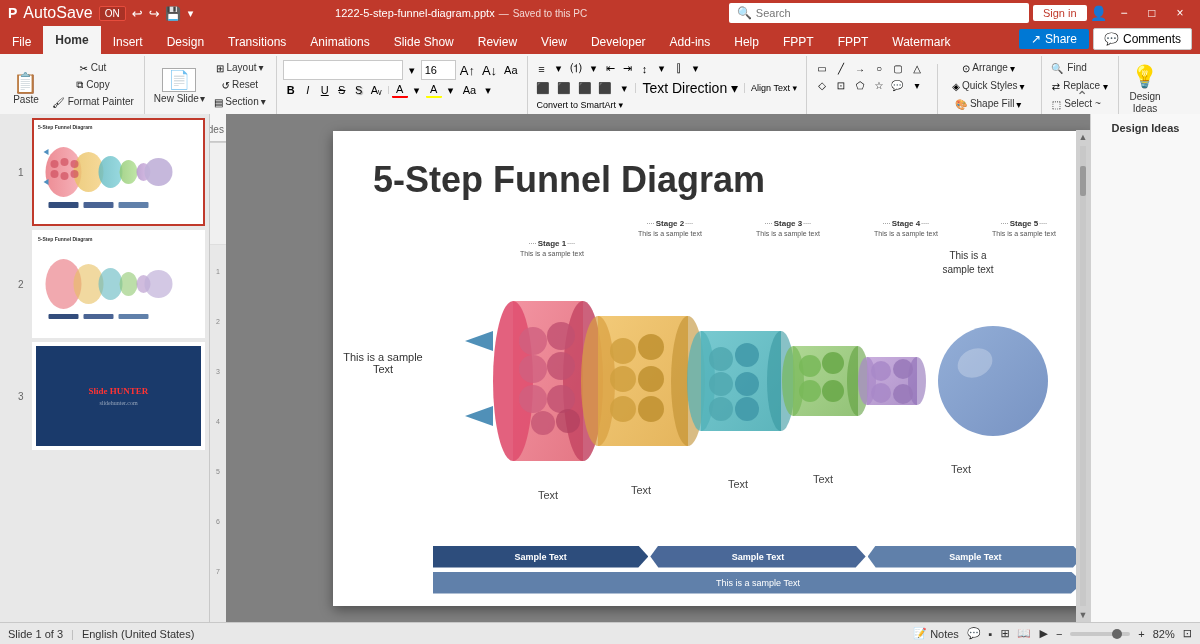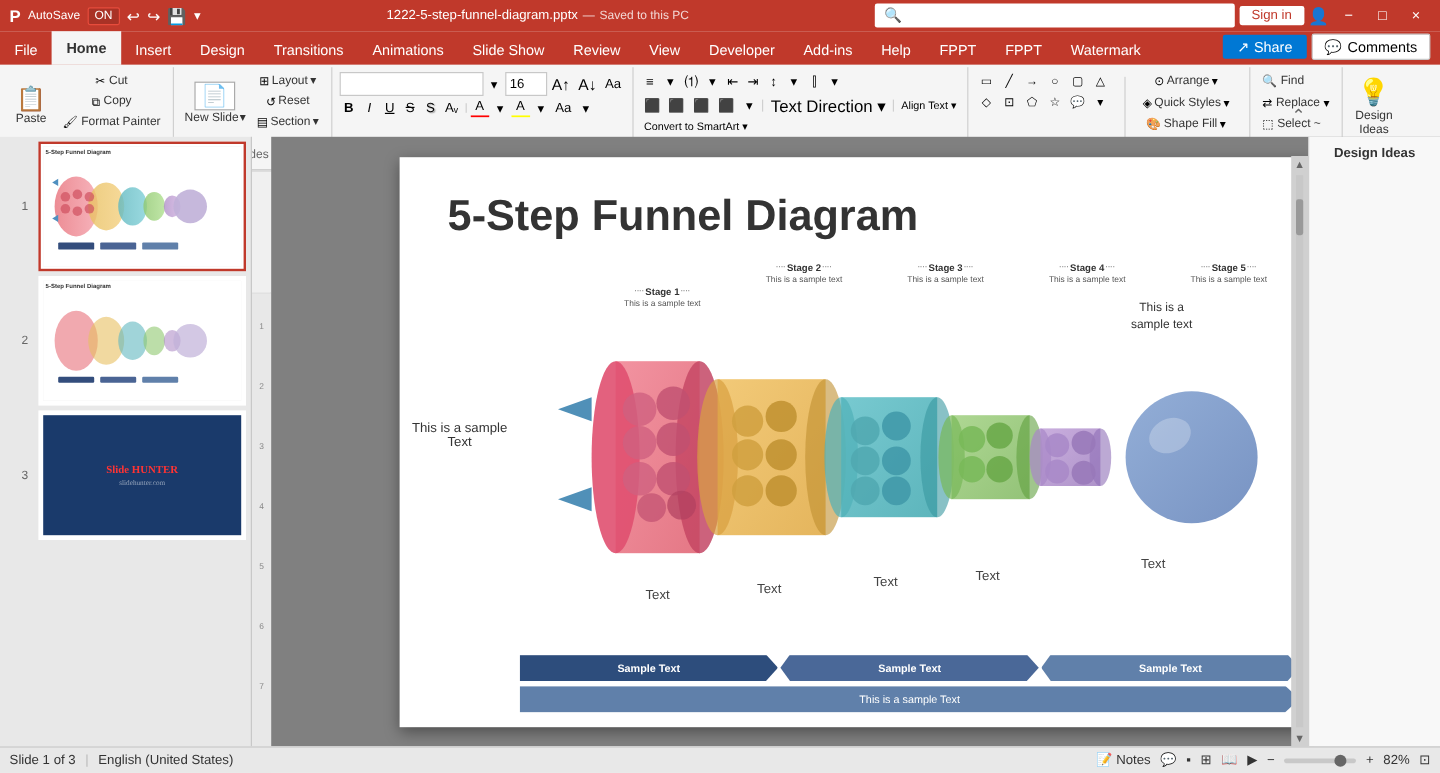--- a/index.html
+++ b/index.html
@@ -320,37 +320,38 @@
     
     .drawing-icons { display: flex; flex-wrap: wrap; gap: 1px; max-width: 120px; }
     .drawing-icon-btn { width: 18px; height: 16px; display: flex; align-items: center; justify-content: center; font-size: 10px; cursor: pointer; border-radius: 1px; }
   </style>
 </head>
 <body>
 
 <div id="title-bar">
   <div id="title-bar-left">
     <span style="font-size:14px; font-weight:bold; color:white;">P</span>
-    <span style="font-size:10px;">AutoSave</span>
+    <span style="font-size:16px;">AutoSave</span>
     <div class="autosave-badge">
       <span>ON</span>
     </div>
     <span style="font-size:13px; cursor:pointer;">↩</span>
     <span style="font-size:13px; cursor:pointer;">↪</span>
     <span style="font-size:13px; cursor:pointer;">💾</span>
     <span style="font-size:11px; cursor:pointer;">▾</span>
   </div>
   <div id="title-bar-center">
     <span style="font-size:11px;">1222-5-step-funnel-diagram.pptx</span>
     <span style="font-size:10px; color:rgba(255,255,255,0.8);">—</span>
     <span style="font-size:10px; color:rgba(255,255,255,0.8);">Saved to this PC</span>
   </div>
   <div style="display:flex; align-items:center; gap:4px;">
     <div id="search-bar-title">
       <span>🔍</span>
+      <input type="text" placeholder="Search" style="">
     </div>
     <button class="signin-btn">Sign in</button>
     <span style="font-size:14px; cursor:pointer; color:white;">👤</span>
     <span class="win-ctrl">−</span>
     <span class="win-ctrl">□</span>
     <span class="win-ctrl close">×</span>
   </div>
 </div>
 
 <div id="ribbon">

